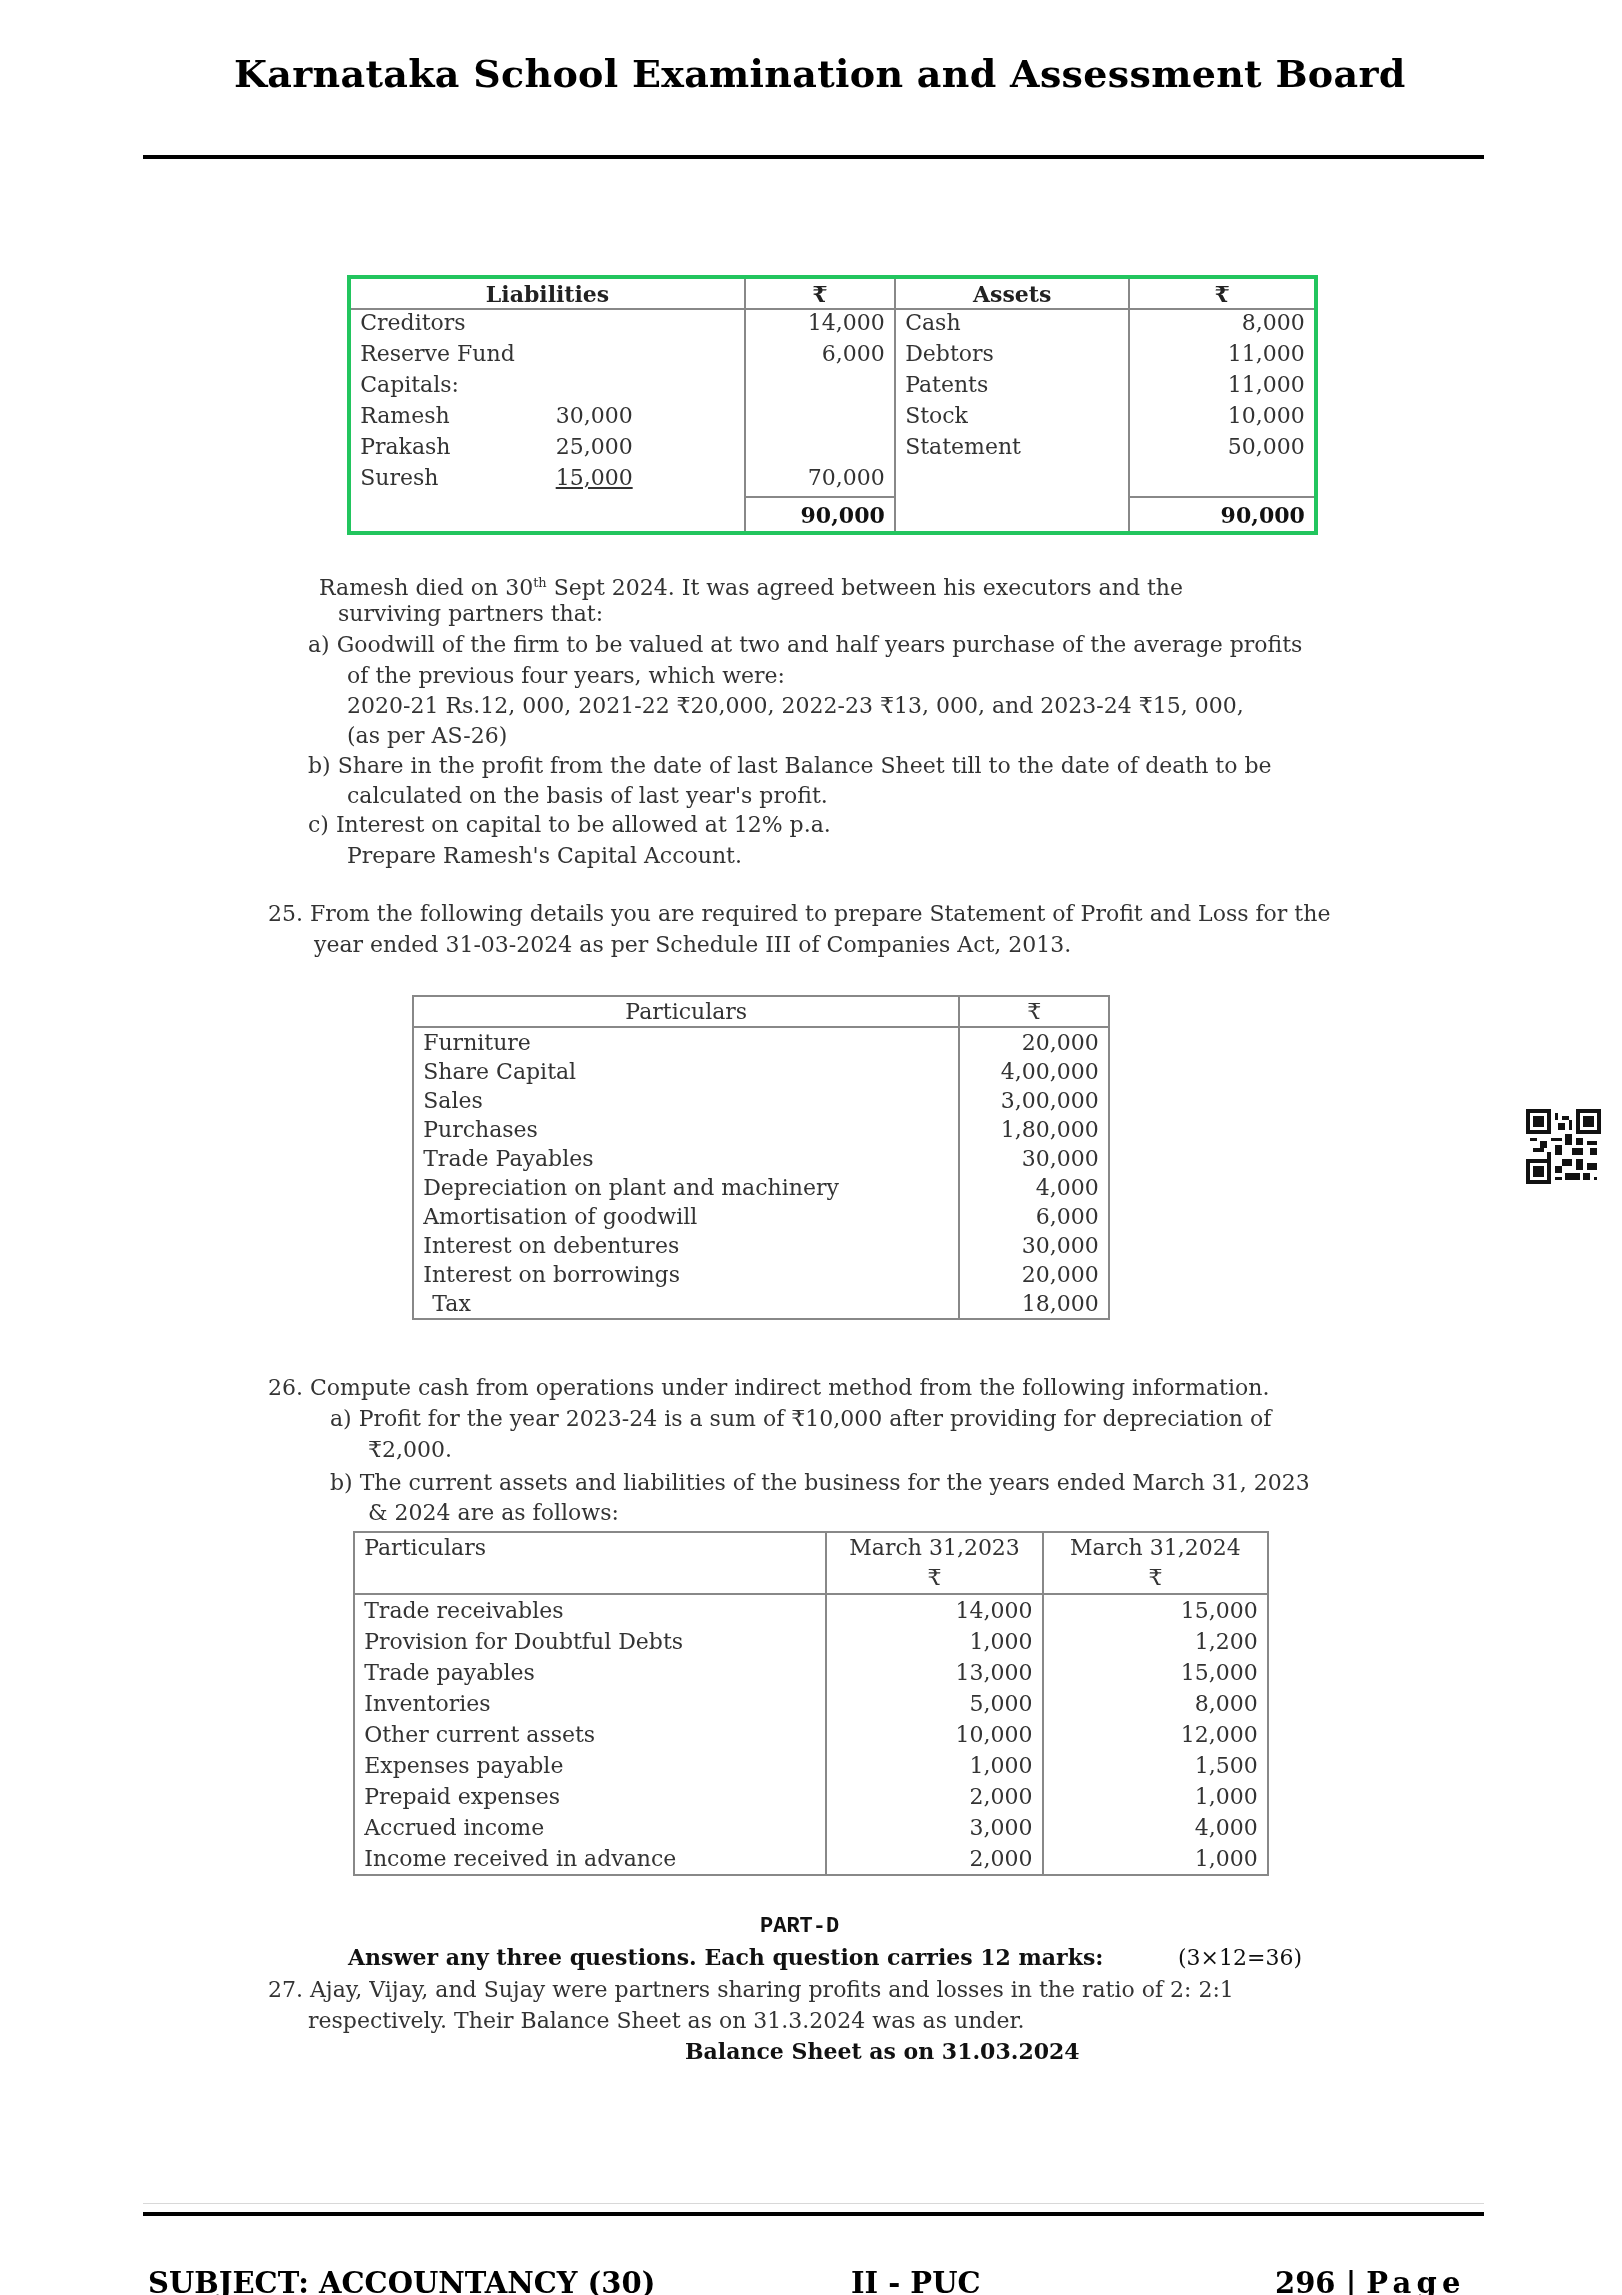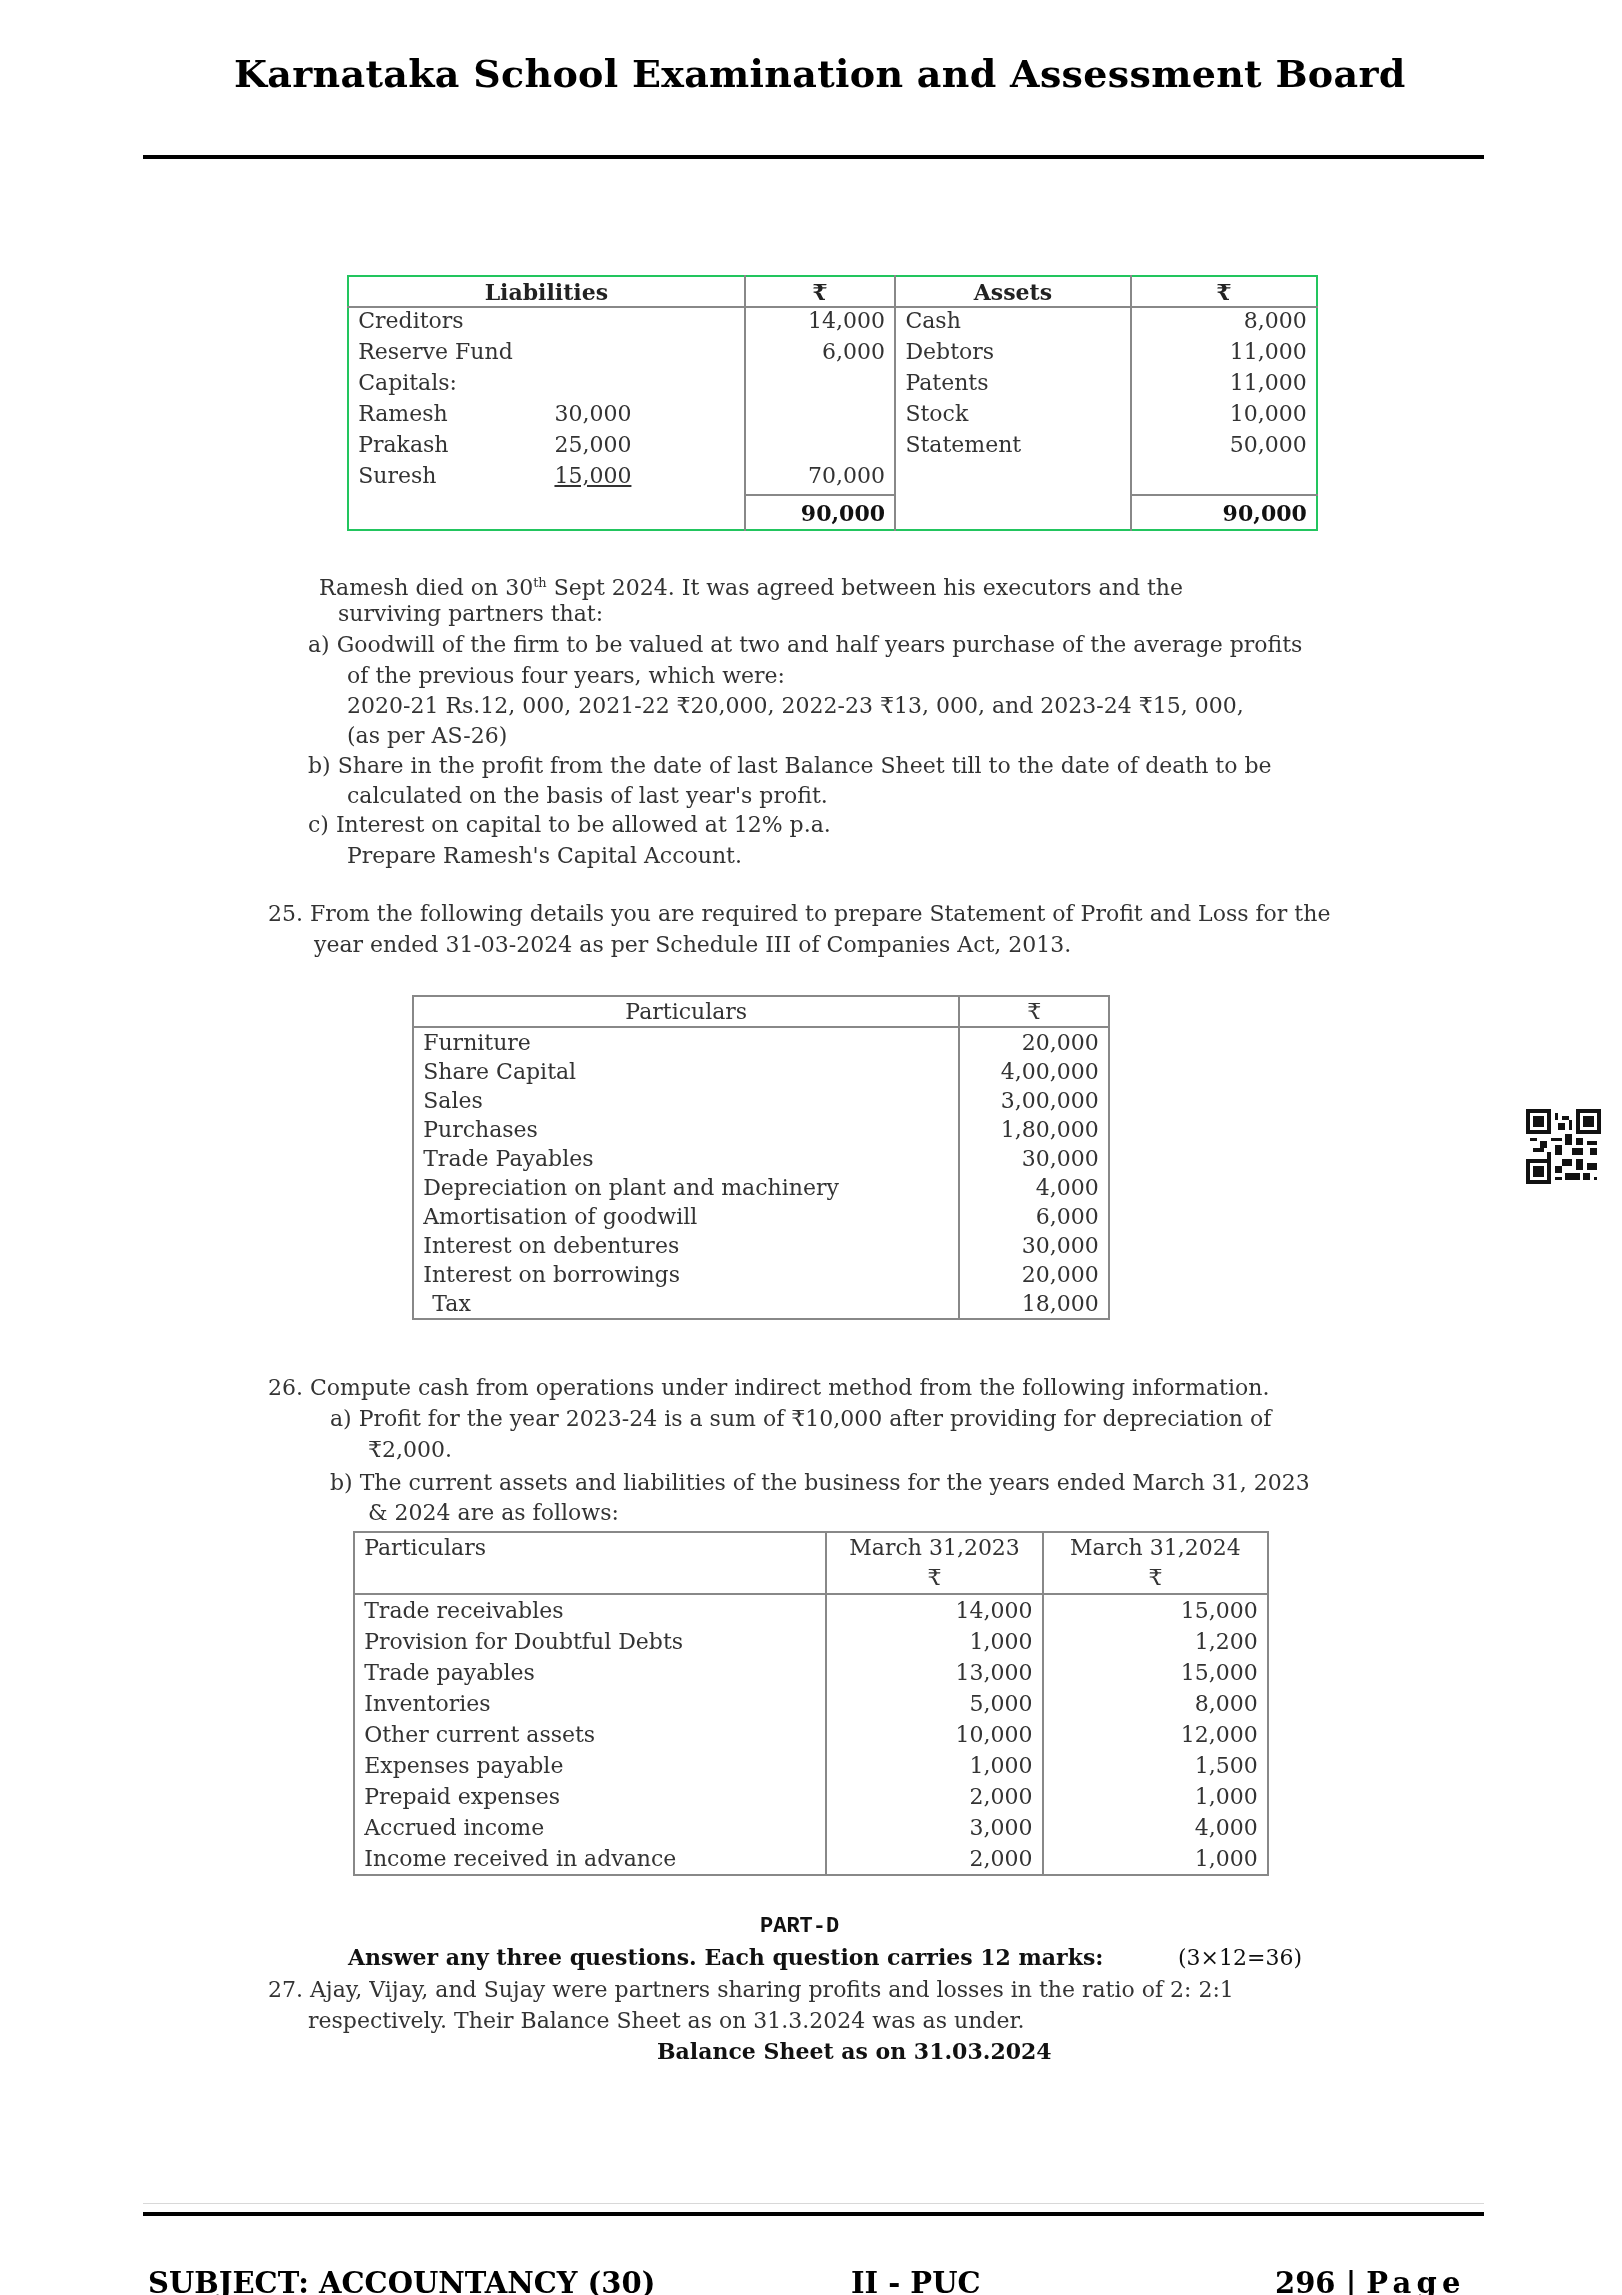--- a/index.html
+++ b/index.html
@@ -30,21 +30,21 @@
   .footer.right { left: 1275px; }
   .footer .pg { letter-spacing: 5.2px; }
 
   
   .para { position: absolute; font-size: 22px; line-height: 31px; white-space: nowrap; color: #333; }
   .bold { font-weight: bold; color: #111; }
 
   
   table { border-collapse: collapse; position: absolute; font-size: 22px; color: #333; }
   table td, table th { padding: 0 9.2px; white-space: nowrap; }
-  .bs { left: 347px; top: 275px; width: 971px; border: 2px solid #22c55e; }
+  .bs { left: 347px; top: 275px; width: 971px; border: 4px solid #22c55e; }
   .bs th { font-weight: bold; height: 29px; border-bottom: 2px solid #888; color: #222; }
   .bs td { height: 31px; vertical-align: top; }
   .bs .c1 { width: 162px; border-right: 0; }
   .bs .c1b { width: 164px; }
   .bs .vr { border-right: 2px solid #888; }
   .bs .num { text-align: right; }
   .bs .total td { height: 33px; vertical-align: middle; }
   .bs .total .num { border-top: 2px solid #888; font-weight: bold; color: #111; }
   .ul { text-decoration: underline; }
 
@@ -296,20 +296,20 @@
         <td class="num">1,000</td>
       </tr>
 </tbody>
   </table>
 
 <div class="para bold" style="left:760px; top:1911px;font-family:Liberation Mono, monospace;">PART-D</div>
 <div class="para bold" style="left:348px; top:1942px;">Answer any three questions. Each question carries 12 marks:</div>
 <div class="para" style="left:1178px; top:1942px; color:#111;">(3×12=36)</div>
 <div class="para" style="left:268px; top:1974px;text-align:center;">27. Ajay, Vijay, and Sujay were partners sharing profits and losses in the ratio of 2: 2:1</div>
 <div class="para" style="left:308px; top:2005px;">respectively. Their Balance Sheet as on 31.3.2024 was as under.</div>
-<div class="para bold" style="left:657px; top:2036px;text-align:right;">Balance Sheet as on 31.03.2024</div>
+<div class="para bold" style="left:685px; top:2036px;text-align:right;">Balance Sheet as on 31.03.2024</div>
 
 <div class="rule-bottom-thin"></div>
 <div class="rule-bottom"></div>
 <div class="footer left">SUBJECT: ACCOUNTANCY (30)</div>
 <div class="footer mid">II - PUC</div>
 <div class="footer right"><span>296</span><span> | </span><span class="pg">Page</span></div>
 
 
 </body></html>

